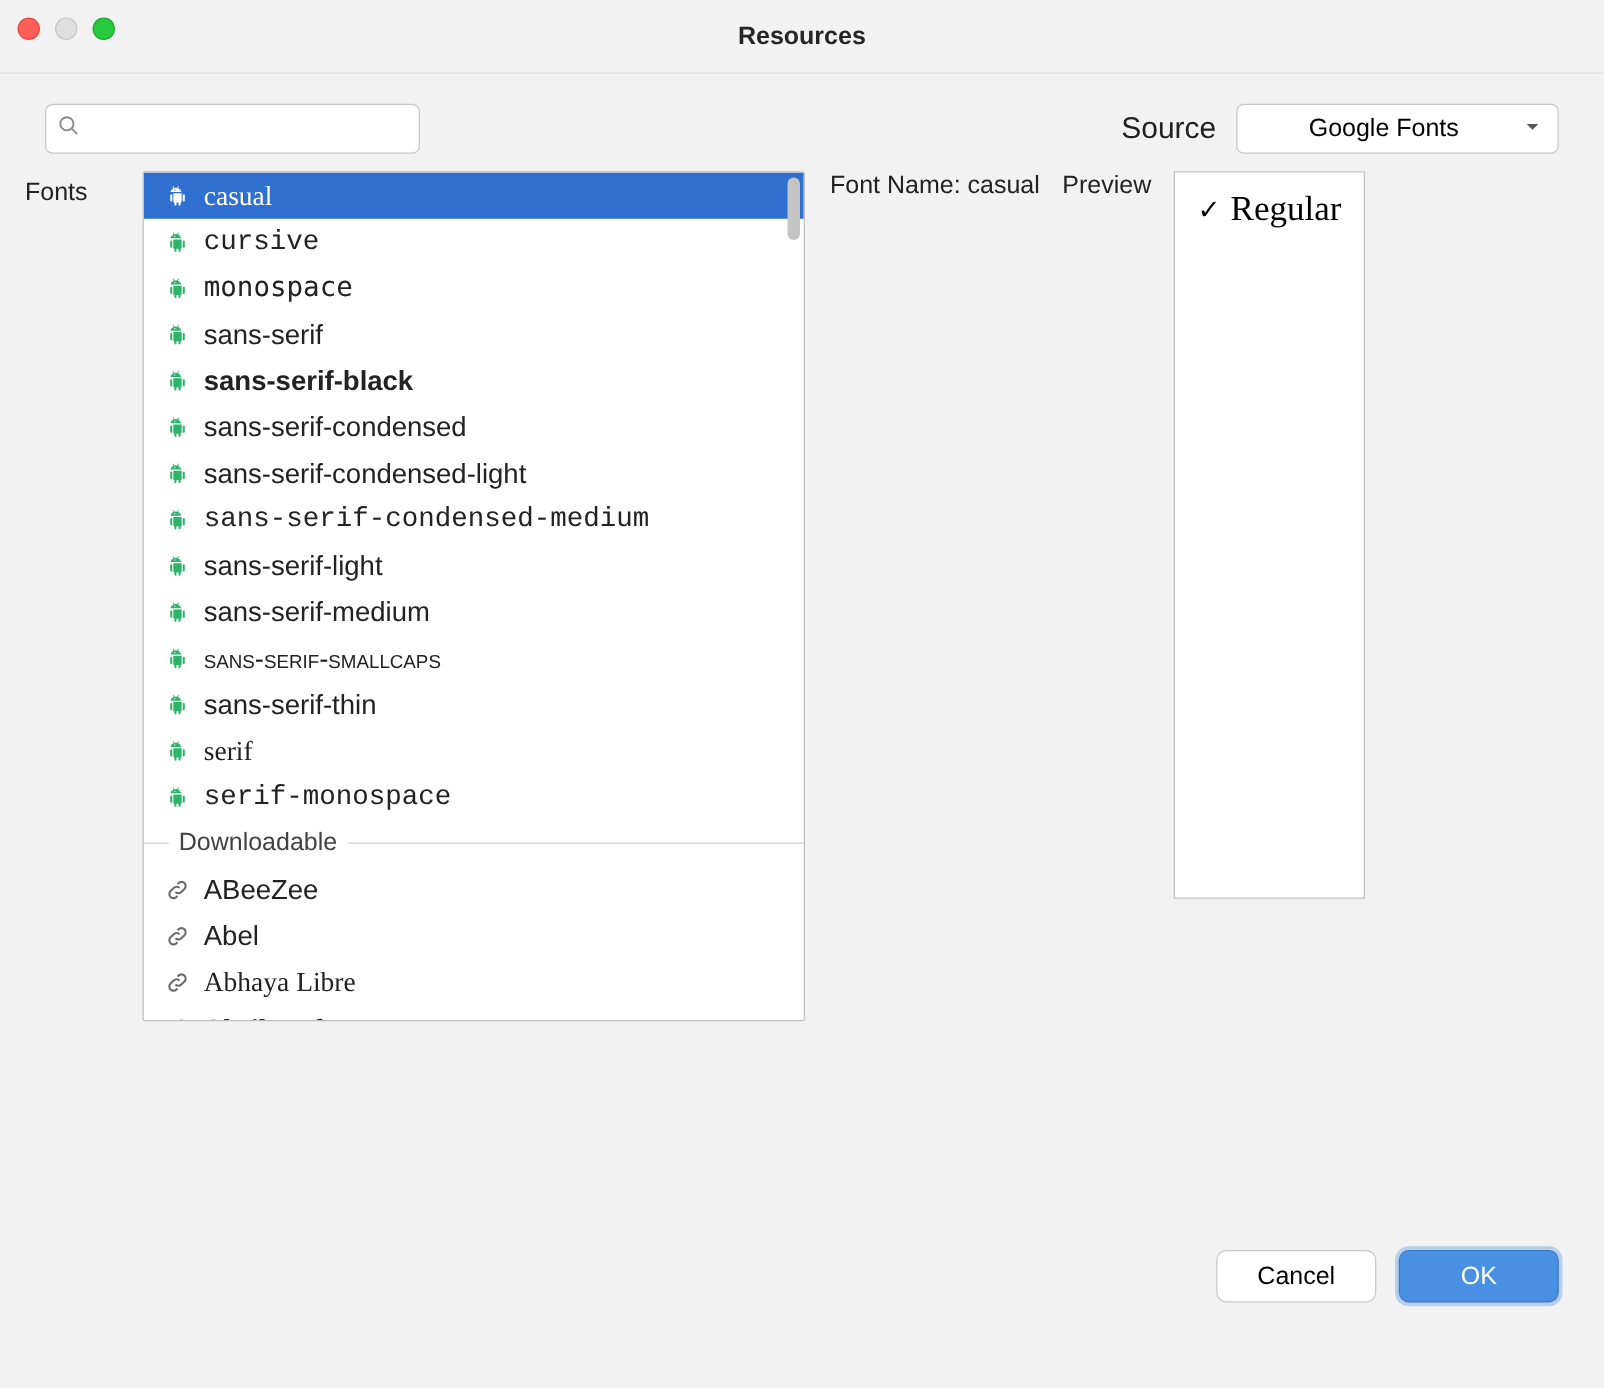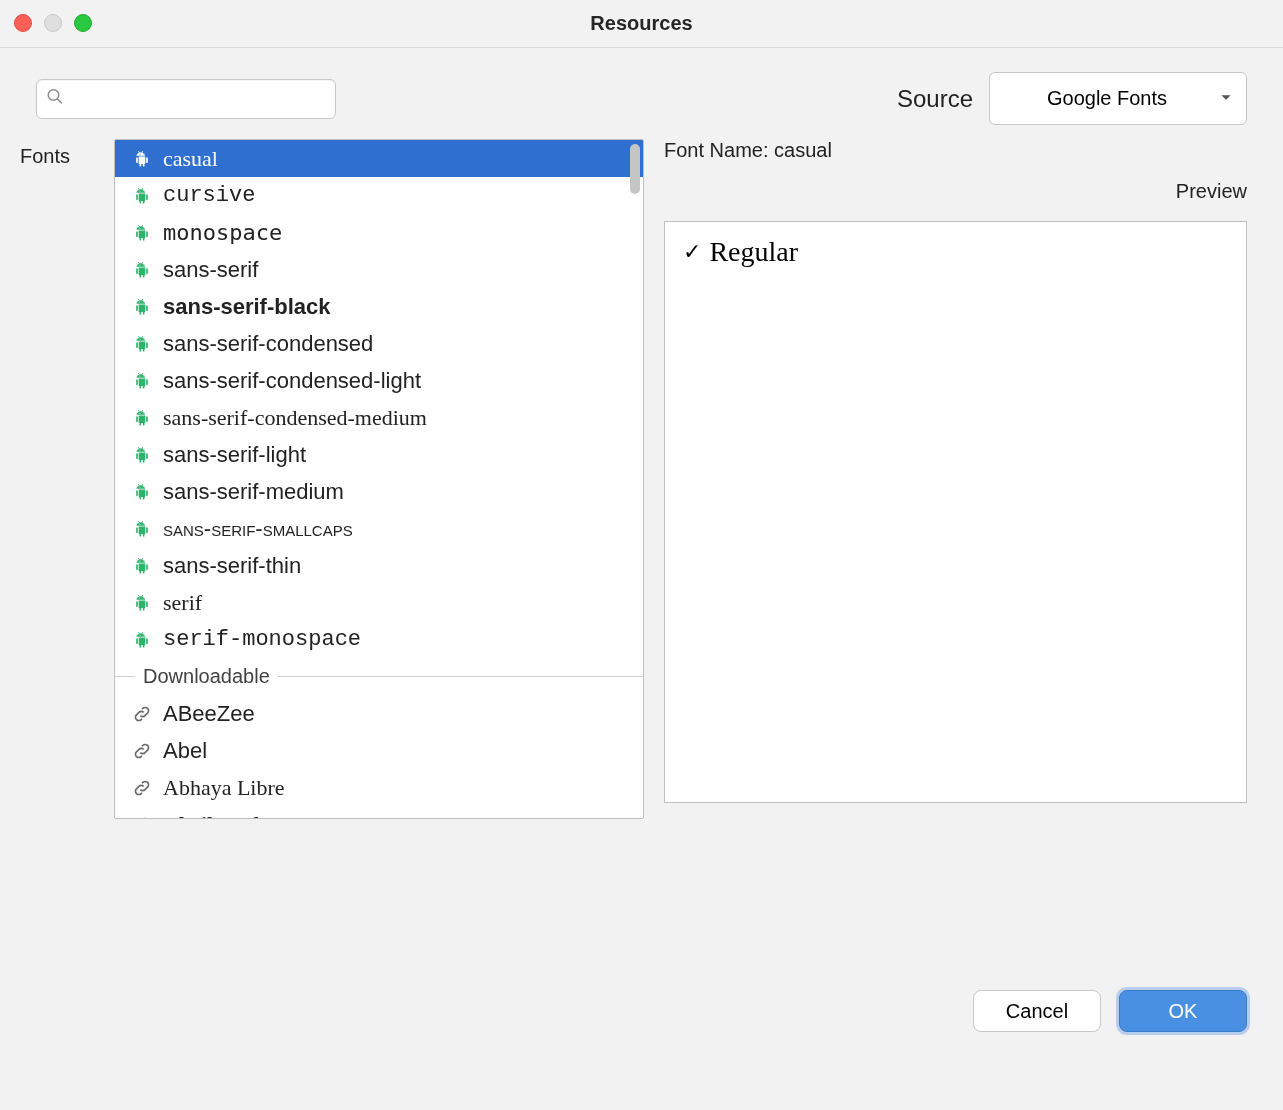--- a/index.html
+++ b/index.html
@@ -6,21 +6,21 @@
     body {
       font-family: -apple-system, BlinkMacSystemFont, "Segoe UI", Helvetica, Arial, sans-serif;
       background: #f2f2f2;
       width: 1283px;
       height: 1110px;
       overflow: hidden;
       font-size: 18px;
       color: #222;
     }
     .titlebar {
-      height: 48px;
+      height: 59px;
       display: flex;
       align-items: center;
       border-bottom: 1px solid #dcdcdc;
       position: relative;
       background: #f2f2f2;
     }
     .traffic-lights {
       position: absolute;
       left: 14px;
       top: 14px;
@@ -69,21 +69,21 @@
       box-shadow: inset 0 1px 1px rgba(0,0,0,0.04);
     }
     .spacer { flex: 1; }
     .source-label { font-size: 24px; color: #222; }
     .source-select-wrap {
       position: relative;
       width: 258px;
     }
     .source-select {
       width: 100%;
-      height: 53px;
+      height: 40px;
       padding: 6px 34px 6px 12px;
       font-size: 20px;
       background: #fff;
       border: 1px solid #c7c7c7;
       border-radius: 6px;
       appearance: none;
       -webkit-appearance: none;
       cursor: default;
     }
     .select-chevron {
@@ -162,21 +162,21 @@
       text-align: center;
     }
 
     .font-style-casual { font-family: "Comic Sans MS", cursive; }
     .font-style-cursive { font-family: Liberation Mono, monospace; }
     .font-style-monospace { font-family: Menlo, Consolas, monospace; }
     .font-style-sans-serif { font-family: Helvetica, Arial, sans-serif; }
     .font-style-sans-serif-black { font-family: Helvetica, Arial, sans-serif; font-weight: 900; }
     .font-style-sans-serif-condensed { font-family: "Arial Narrow", Helvetica, Arial, sans-serif; }
     .font-style-sans-serif-condensed-light { font-family: "Arial Narrow", Helvetica, Arial, sans-serif; font-weight: 300; }
-    .font-style-sans-serif-condensed-medium { font-family: Liberation Serif, serif; font-weight: 500; }
+    .font-style-sans-serif-condensed-medium { font-family: Liberation Mono, monospace; font-weight: 500; }
     .font-style-sans-serif-light { font-family: Helvetica, Arial, sans-serif; font-weight: 300; }
     .font-style-sans-serif-medium { font-family: Helvetica, Arial, sans-serif; font-weight: 500; }
     .font-style-sans-serif-smallcaps { font-family: Helvetica, Arial, sans-serif; font-variant: small-caps; }
     .font-style-sans-serif-thin { font-family: Helvetica, Arial, sans-serif; font-weight: 200; }
     .font-style-serif { font-family: Georgia, "Times New Roman", serif; }
     .font-style-serif-monospace { font-family: "Courier New", monospace; }
     .font-style-ABeeZee { font-family: Helvetica, Arial, sans-serif; }
     .font-style-Abel { font-family: "Arial Narrow", Helvetica, sans-serif; }
     .font-style-AbhayaLibre { font-family: Georgia, "Times New Roman", serif; }
     .font-style-AbrilFatface { font-family: Georgia, serif; font-weight: 900; }
@@ -187,21 +187,21 @@
       top: 4px;
       width: 10px;
       height: 50px;
       background: #c5c5c5;
       border-radius: 5px;
     }
 
     .right-pane {
       flex: 1;
       display: flex;
-      flex-direction: column;
+      flex-direction: row;
       gap: 18px;
     }
     .font-name-line {
       font-size: 20px;
       color: #222;
     }
     .preview-label {
       font-size: 20px;
       color: #222;
       text-align: right;
@@ -217,21 +217,21 @@
       align-items: center;
       gap: 8px;
       font-size: 28px;
       font-family: "Comic Sans MS", cursive;
       color: #000;
     }
     .check { font-size: 22px; font-family: -apple-system, sans-serif; }
 
     .footer {
       position: absolute;
-      bottom: 78px;
+      bottom: 68px;
       right: 36px;
       display: flex;
       gap: 18px;
     }
     .btn {
       height: 42px;
       min-width: 128px;
       font-size: 20px;
       border-radius: 8px;
       border: 1px solid #c7c7c7;

